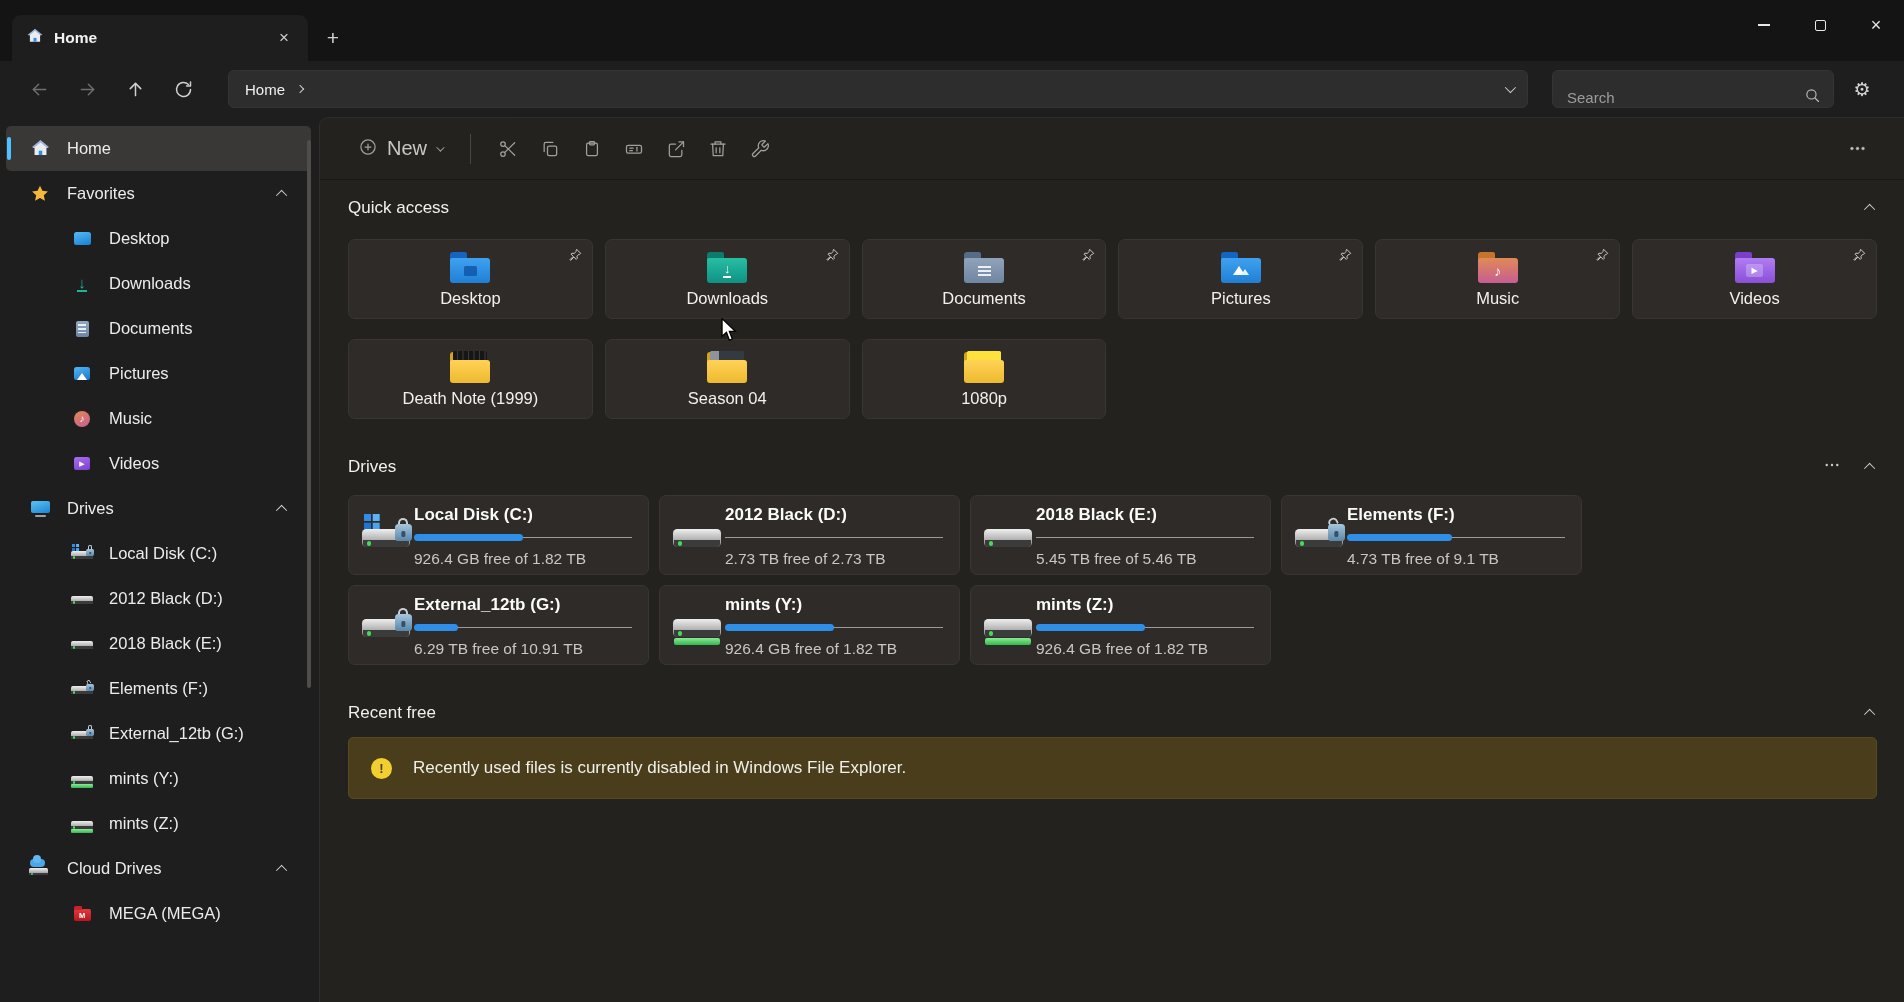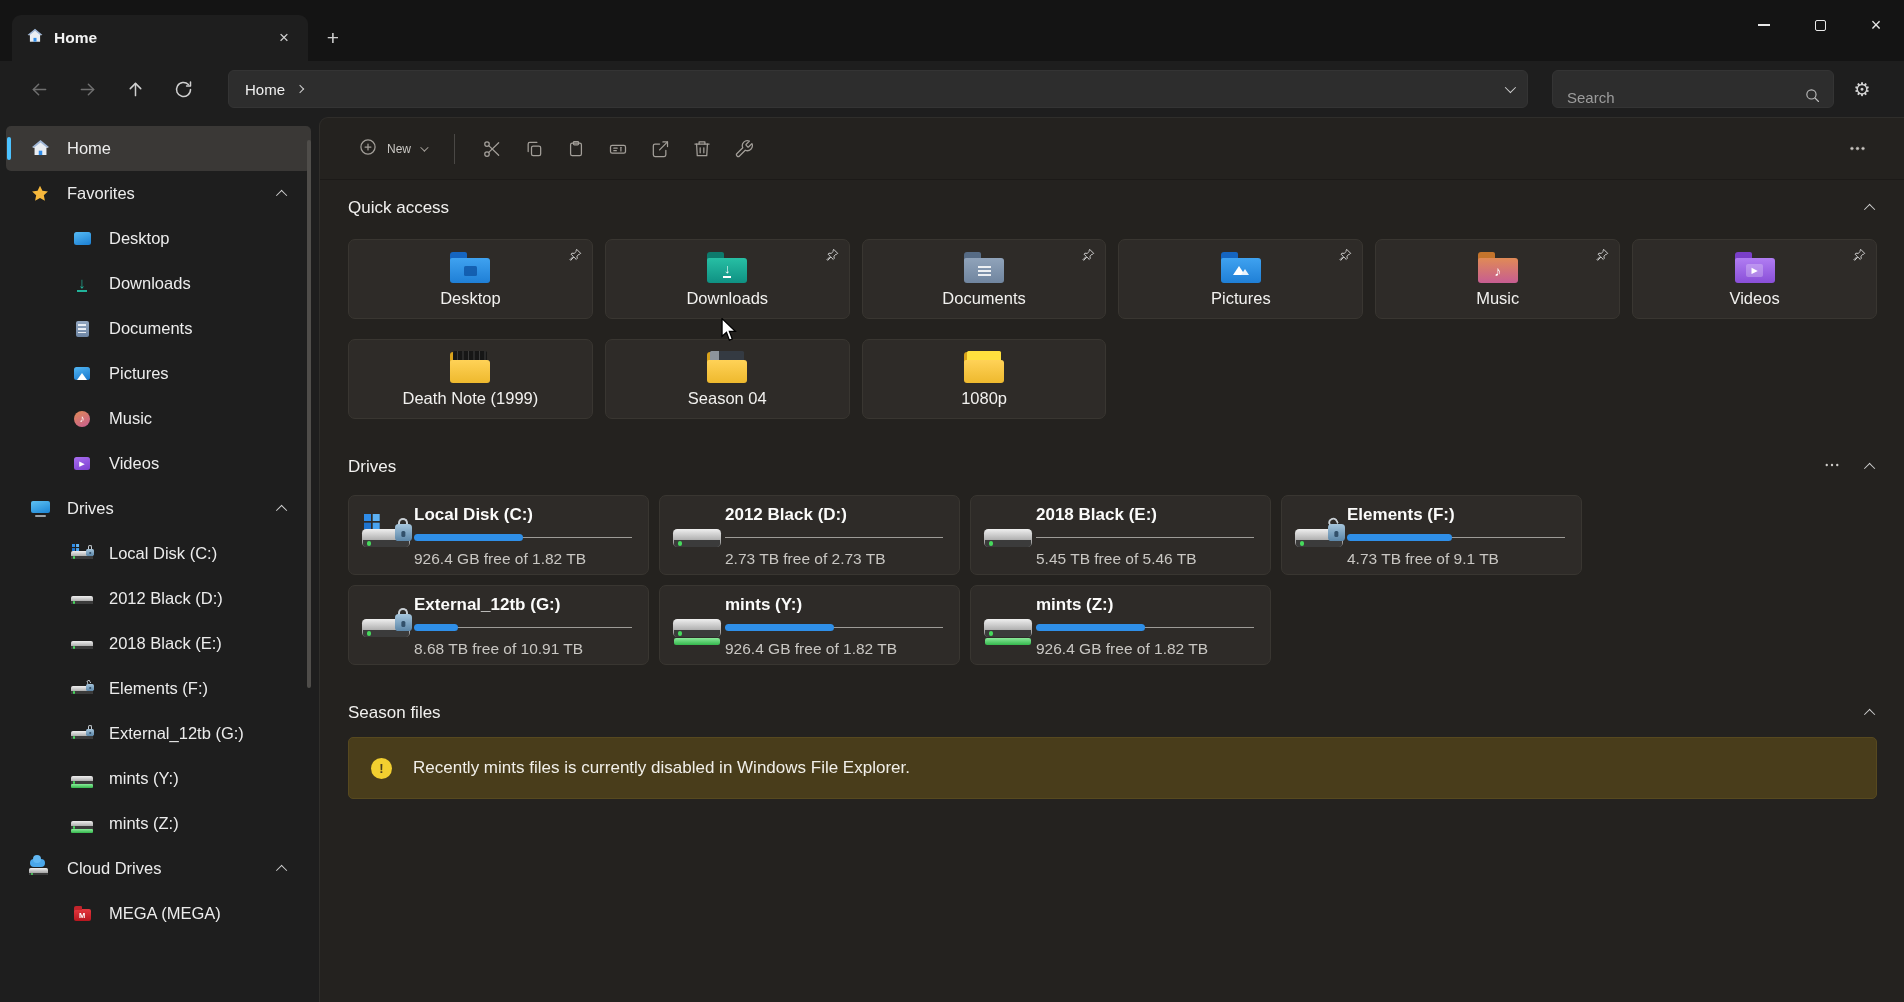--- a/index.html
+++ b/index.html
@@ -124,21 +124,21 @@
   .g-doc { width:13px; height:10px; background:repeating-linear-gradient(180deg,#ffffffd9 0 1.8px,transparent 1.8px 4.2px); }
   .g-pic { display:flex; align-items:flex-end; }
   .g-pic .tri { width:0; height:0; border-left:6px solid transparent; border-right:6px solid transparent; border-bottom:9px solid #fff; }
   .g-pic .tri2 { width:0; height:0; border-left:4px solid transparent; border-right:4px solid transparent; border-bottom:6px solid #e8f2fb; margin-left:-4px; }
   .g-note { color:#fff; font-size:14px; }
   .g-film { width:17px; height:13px; border-radius:2px; background:rgba(255,255,255,.25); display:flex; align-items:center; justify-content:center; color:#fff; font-size:8px; }
 
   
   .cmdbar { height:62px; display:flex; align-items:center; padding:0 26px 0 28px; border-bottom:1px solid rgba(0,0,0,.22); }
   .newpill { display:flex; align-items:center; gap:9px; padding:8px 10px; border-radius:5px; color:#c9c7c3; }
-  .newpill .nlabel { font-size:12px; }
+  .newpill .nlabel { font-size:20px; }
   .cmdsep { width:1px; height:30px; background:#4a4845; margin:0 16px 0 18px; }
   .cmdicon { width:42px; height:40px; display:flex; align-items:center; justify-content:center; border-radius:5px; }
   .cmdicon svg { stroke:#a39f99; }
   .cmd-more { margin-left:auto; }
 
   
   .shead { display:flex; align-items:center; justify-content:space-between; padding:0 29px 0 28px; }
   .shead .stitle { font-size:17px; color:#f1f0ee; }
   .shead .sctrls { display:flex; align-items:center; gap:26px; }
   .sh-qa { margin:18px 0 21px; }
@@ -701,21 +701,21 @@
                 <i class="shackle"></i>
                 <i class="padlock"></i>
               </span>
             </span>
           <span class="dr-info">
             <div class="dr-name">External_12tb (G:)</div>
             <div class="dr-bar">
                 <i class="dr-track"></i>
                 <i class="dr-fill" style="width: 20%;"></i>
               </div>
-            <div class="dr-free">8.68 TB free of 10.91 TB</div>
+            <div class="dr-free">6.29 TB free of 10.91 TB</div>
           </span>
         </div>
 
         <div class="dr-card">
           <span class="dr-icon">
               <span class="hdd mint">
                 <i class="hdd-body"></i>
                 <i class="hdd-face"></i>
                 <i class="hdd-led"></i>
                 <i class="sled"></i>
@@ -745,26 +745,26 @@
             <div class="dr-bar">
                 <i class="dr-track"></i>
                 <i class="dr-fill" style="width: 50%;"></i>
               </div>
             <div class="dr-free">926.4 GB free of 1.82 TB</div>
           </span>
         </div>
       </div>
 
       <div class="shead sh-rf">
-        <span class="stitle">Season files</span>
+        <span class="stitle">Recent free</span>
         <span class="chev up"></span>
       </div>
       <div class="banner">
         <span class="warnicon">!</span>
-        <span class="banner-text">Recently mints files is currently disabled in Windows File Explorer.</span>
+        <span class="banner-text">Recently used files is currently disabled in Windows File Explorer.</span>
       </div>
 
     </div>
   </div>
 
   <div class="cursor">
     <svg width="22" height="24" viewBox="0 0 12 19">
         <path d="M0.5 0.5 L0.5 14.5 L4 11.3 L6.3 17.5 L8.6 16.6 L6.3 10.6 L11 10.6 Z" fill="#fff" stroke="#000" stroke-width="1"></path>
       </svg>
   </div>

